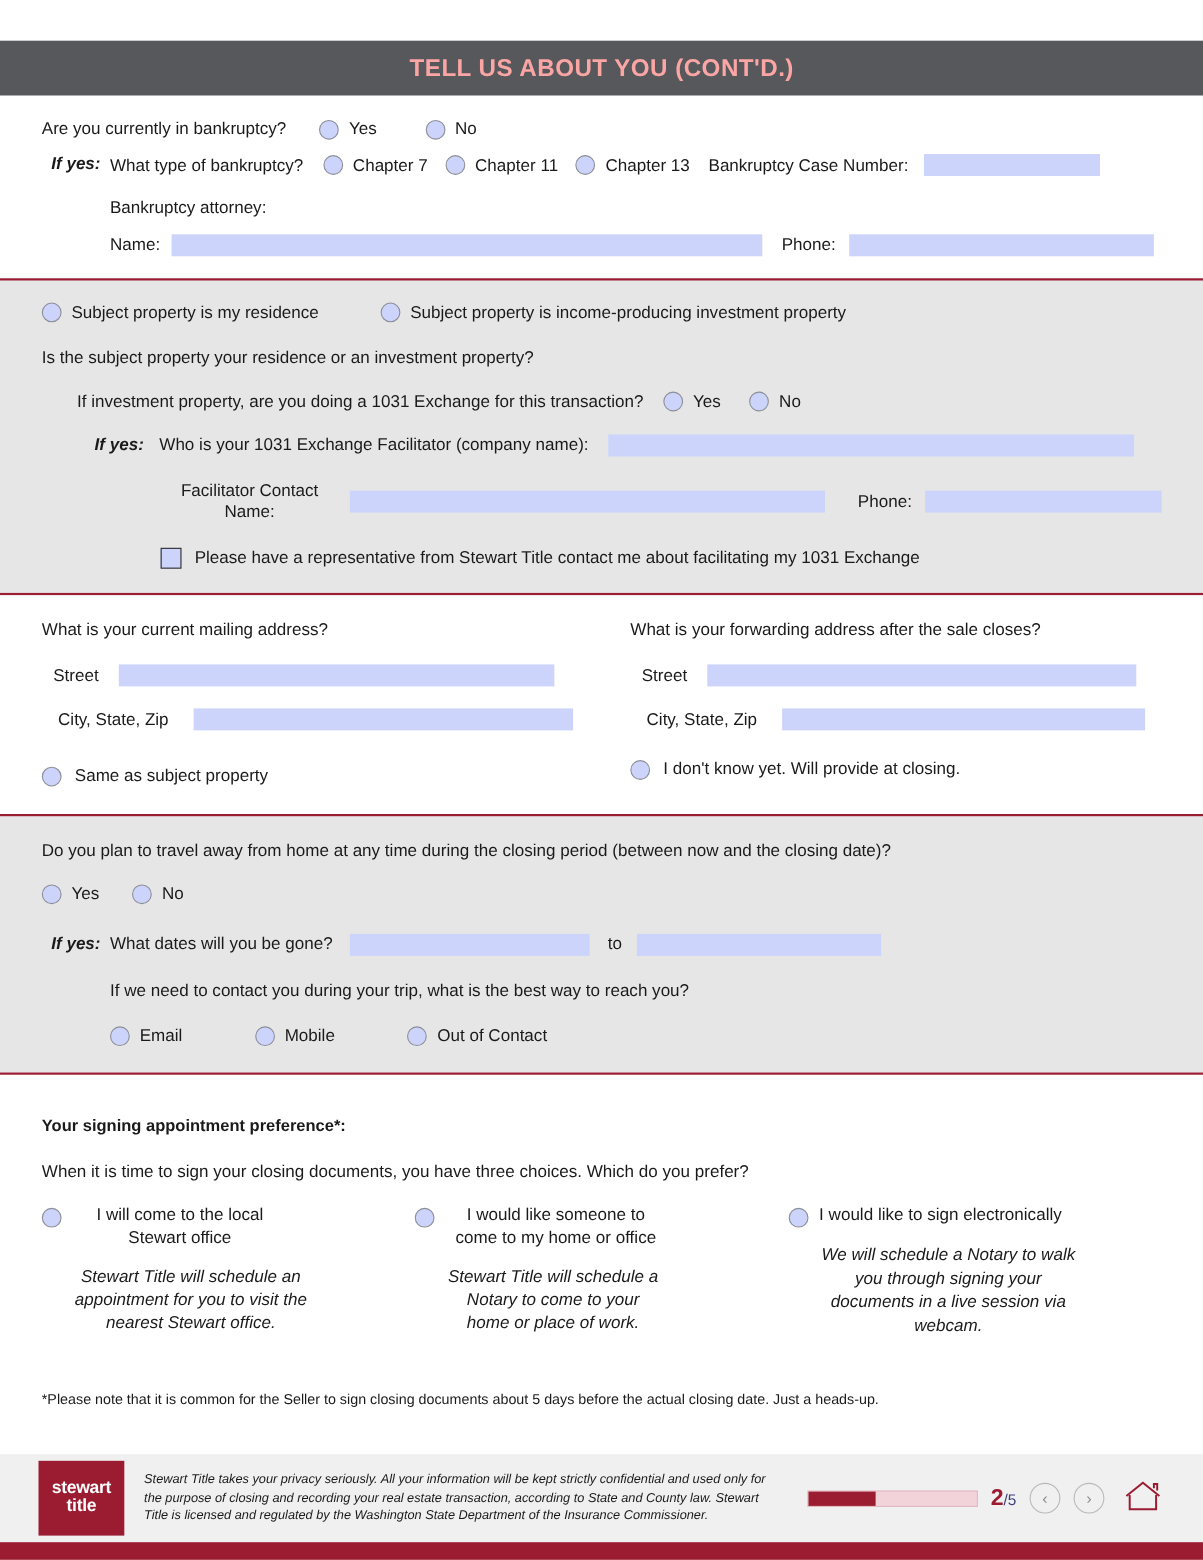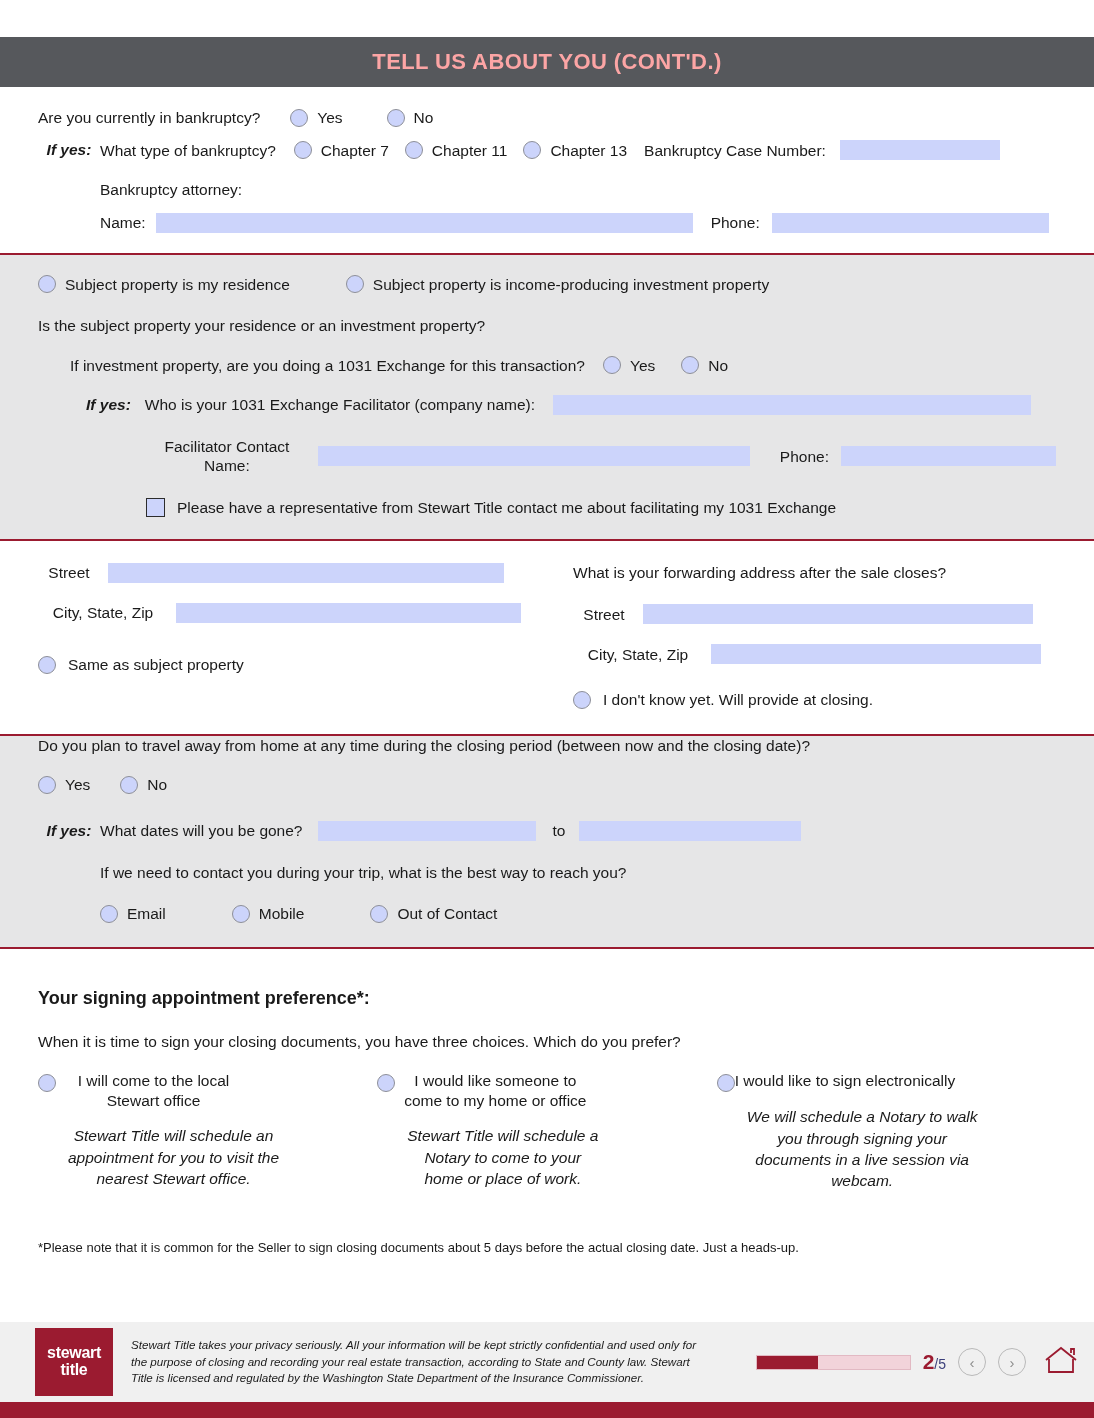--- a/index.html
+++ b/index.html
@@ -101,42 +101,42 @@
   .bk-line4 { padding-top: 13px; padding-bottom: 20px; }
 
   .ifyes-tag { width: 62px; flex:0 0 auto; font-size:15.5px; }
 
   
   .sign-cols {
     display: flex;
     padding-top: 20px;
   }
   .sign-col { width: 349px; }
-  .sign-head { display:flex; align-items:flex-start; }
+  .sign-head { display:flex; gap:10px; align-items:flex-start; }
   .sign-head .lbl { font-size:15.5px; line-height:1.3; }
   .sign-desc {
     font-style: italic;
     font-size: 15.5px;
     line-height: 1.38;
     margin-top: 14px;
     margin-left: 28px;
   }
 
   
   .footer {
     position:absolute;
     left:0; bottom:0;
     width: 1094px;
   }
   .footer-inner {
     height: 80px;
     background:#f0f0f0;
     display:flex;
     align-items:center;
-    padding: 0 16px 0 35px;
+    padding: 0 38px 0 35px;
     box-sizing:border-box;
   }
   .logo {
     width: 78px; height: 68px;
     background: #9b1b30;
     color:#fff;
     display:flex;
     flex-direction:column;
     align-items:center;
     justify-content:center;
@@ -299,20 +299,23 @@
       </div>
 
     </div>
   </div>
 
   <div class="section sec-white rule-top">
     <div class="inner" style="display:flex">
 
       <div style="width:535px">
         <div class="row" style="padding-top:22px">
+          <span class="txt">What is your current mailing address?</span>
+        </div>
+        <div class="row" style="padding-top:22px">
           <span class="txt ital" style="width:62px">Street</span>
           <span class="field" style="width:396px;margin-left:8px"></span>
         </div>
         <div class="row" style="padding-top:20px">
           <span class="txt ital" style="width:130px">City, State, Zip</span>
           <span class="field" style="width:345px;margin-left:8px"></span>
         </div>
         <div class="row" style="padding-top:32px;padding-bottom:24px">
           <span class="radio"></span>
           <span class="txt" style="margin-left:12px">Same as subject property</span>
@@ -336,21 +339,21 @@
           <span class="txt" style="margin-left:12px">I don't know yet. Will provide at closing.</span>
         </div>
       </div>
 
     </div>
   </div>
 
   <div class="section sec-gray rule-top">
     <div class="inner">
 
-      <div class="row" style="">
+      <div class="row" style="padding-top:22px">
         <span class="txt">Do you plan to travel away from home at any time during the closing period (between now and the closing date)?</span>
       </div>
 
       <div class="row" style="padding-top:20px">
         <span class="opt">
           <span class="radio"></span>
           <span class="txt">Yes</span>
         </span>
         <span class="opt" style="margin-left:30px">
           <span class="radio"></span>
@@ -387,21 +390,21 @@
         </span>
       </div>
 
     </div>
   </div>
 
   <div class="section sec-white rule-top">
     <div class="inner">
 
       <div class="row" style="padding-top:38px">
-        <span class="txt bold" style="font-size:18px">Your signing appointment preference*:</span>
+        <span class="txt bold" style="font-size:15px">Your signing appointment preference*:</span>
       </div>
 
       <div class="row" style="padding-top:22px">
         <span class="txt">When it is time to sign your closing documents, you have three choices. Which do you prefer?</span>
       </div>
 
       <div class="sign-cols">
 
         <div class="sign-col">
           <div class="sign-head">

